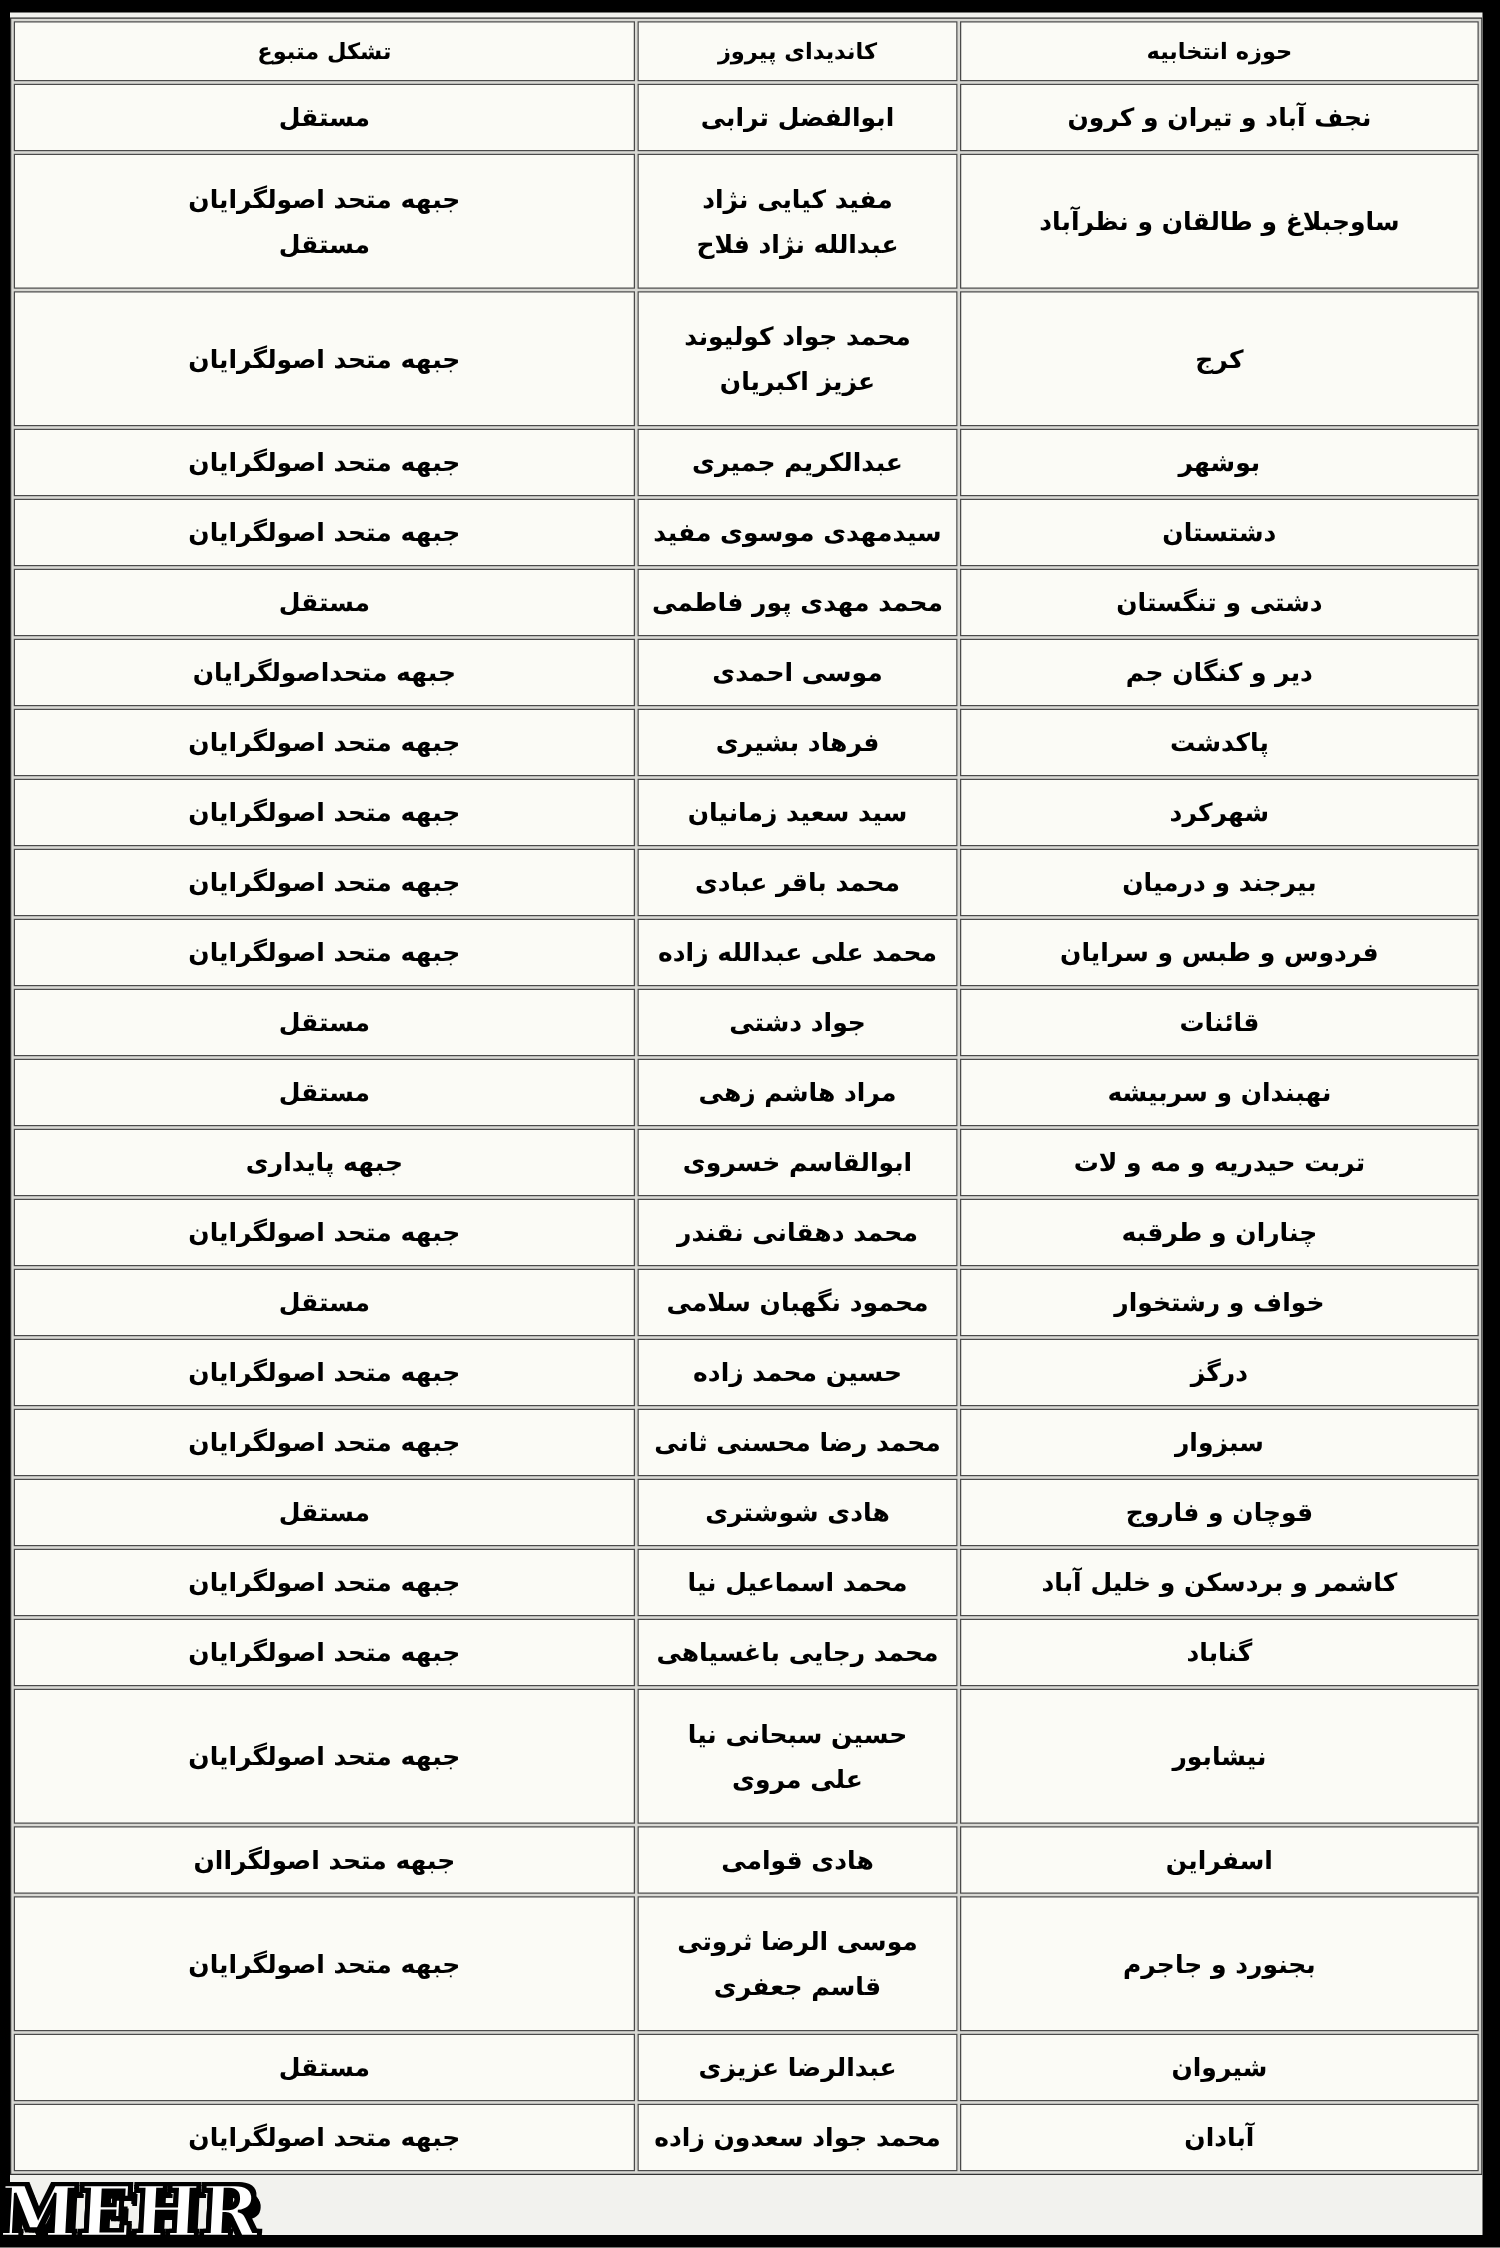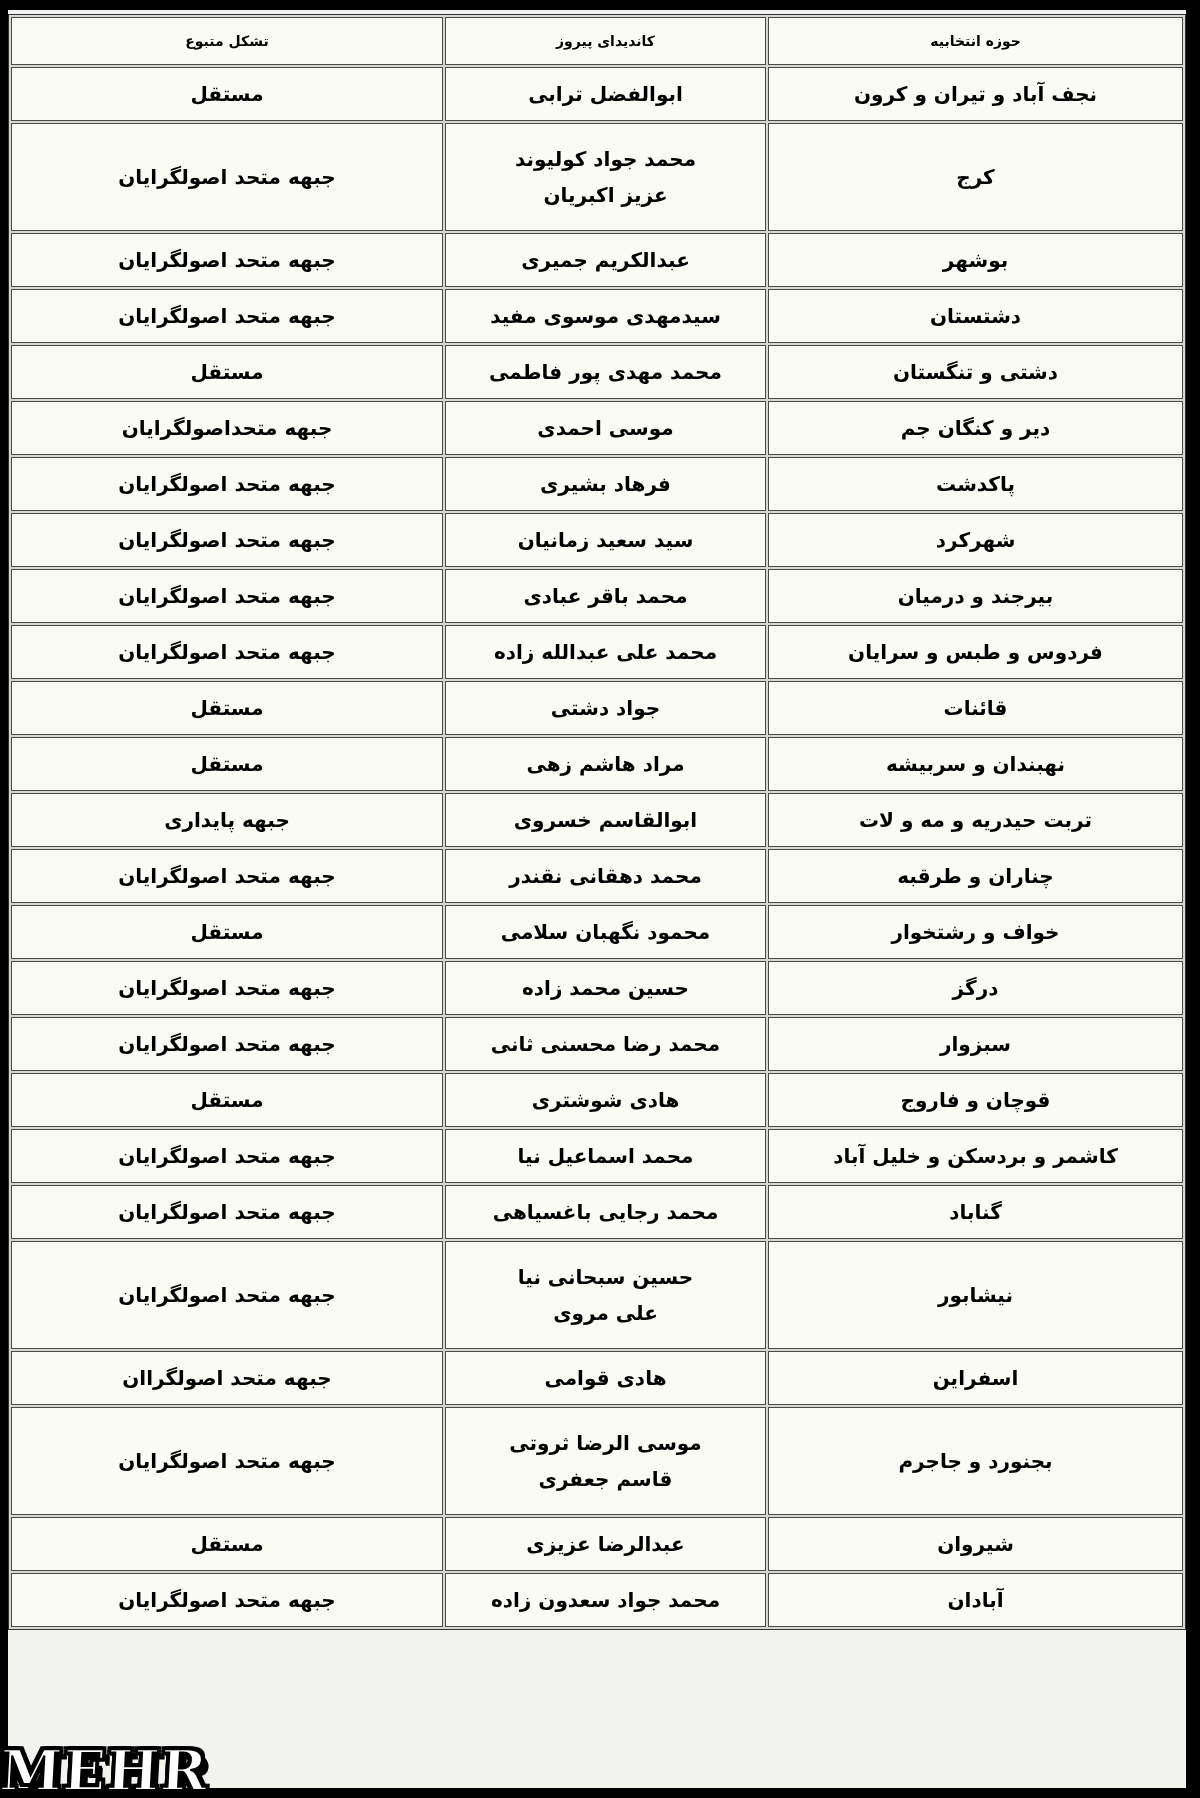--- a/index.html
+++ b/index.html
@@ -35,25 +35,25 @@
   th, td {
     border: 1px solid #4a4a4a;
     background: #fbfbf6;
     text-align: center;
     vertical-align: middle;
     color: #000000;
     font-weight: bold;
     padding: 2px 6px;
     overflow: hidden;
   }
-  th { height: 48px; font-size: 14px; margin-left: 19px; }
+  th { height: 48px; font-size: 18px; margin-left: 19px; }
   td { height: 54px; font-size: 20px; }
   tr.tall td { height: 108px; }
   .col-district  { width: 415px; }
-  .col-candidate { width: 321px; }
+  .col-candidate { width: 256px; }
   .col-party     { width: auto; }
   .line { line-height: 1.1; padding: 7px 0; }
   td .single { line-height: 1.15; }
   .watermark {
     position: absolute;
     left: 0px;
     bottom: 0px;
     font-family: "DejaVu Serif", serif;
     font-weight: bold;
     font-size: 56px;
@@ -85,20 +85,31 @@
           <tr>
     <td class="col-district">نجف آباد و تیران و کرون</td>
     <td class="col-candidate">
               <div class="single">ابوالفضل ترابی</div>
             </td>
     <td class="col-party">
               <div class="single">مستقل</div>
             </td>
   </tr>
           <tr class="tall">
+    <td class="col-district">ساوجبلاغ و طالقان و نظرآباد</td>
+    <td class="col-candidate">
+              <div class="line">مفید کیایی نژاد</div>
+              <div class="line">عبدالله نژاد فلاح</div>
+            </td>
+    <td class="col-party">
+              <div class="line">جبهه متحد اصولگرایان</div>
+              <div class="line">مستقل</div>
+            </td>
+  </tr>
+          <tr class="tall">
     <td class="col-district">کرج</td>
     <td class="col-candidate">
               <div class="line">محمد جواد کولیوند</div>
               <div class="line">عزیز اکبریان</div>
             </td>
     <td class="col-party">
               <div class="single">جبهه متحد اصولگرایان</div>
             </td>
   </tr>
           <tr>

